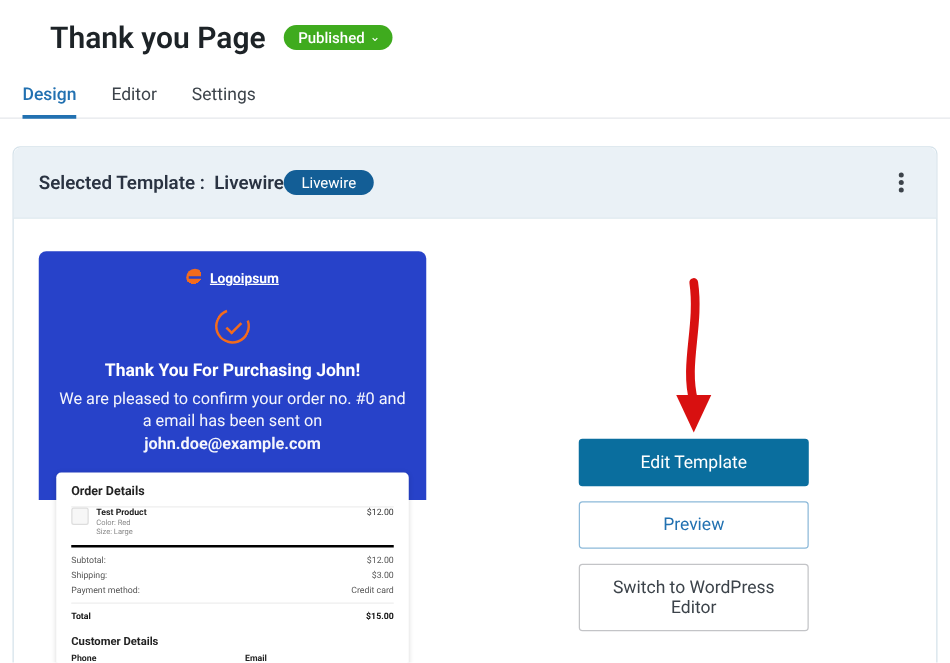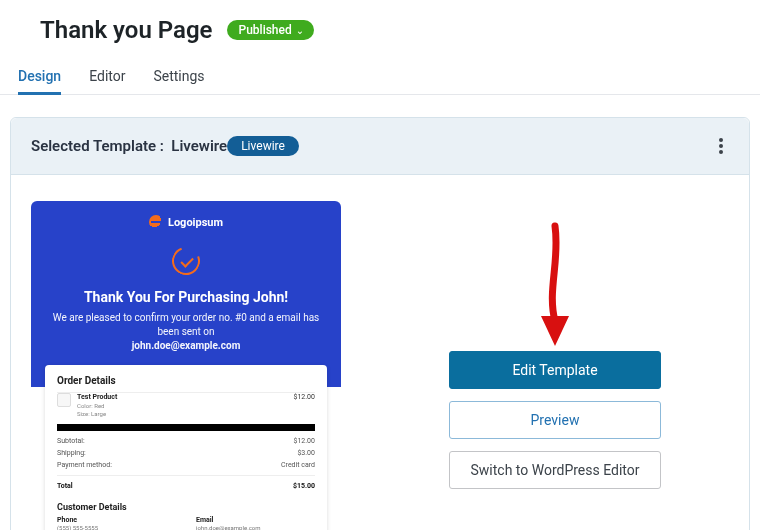--- a/index.html
+++ b/index.html
@@ -125,20 +125,21 @@
   }
   .logo-row {
     display: flex;
     align-items: center;
     justify-content: center;
     gap: 5px;
     font-size: 11px;
     font-weight: 700;
     color: #fff;
     margin-bottom: 18px;
+    text-decoration: underline;
   }
   .logo-mark {
     width: 14px; height: 14px;
     background: radial-gradient(circle at 40% 40%, #f36b1c 0 55%, #2742c9 55%);
     border-radius: 50%;
     position: relative;
   }
   .logo-mark::after{
     content:"";
     position:absolute; left:2px; top:6px; width:11px; height:2px;
@@ -161,21 +162,21 @@
     border-left:2px solid #f36b1c;
     border-bottom:2px solid #f36b1c;
     transform: rotate(-70deg);
   }
   .hero-title {
     font-size: 14px;
     font-weight: 700;
     margin-bottom: 6px;
   }
   .hero-sub {
-    font-size: 10px;
+    font-size: 13px;
     line-height: 1.4;
     opacity: 0.95;
   }
   .hero-sub b { font-weight:700;}
   .order-card {
     background: #fff;
     color: #333;
     border-radius: 4px;
     margin: -22px 14px 0 14px;
     box-shadow: 0 1px 4px rgba(0,0,0,0.15);
@@ -191,21 +192,21 @@
     padding-bottom: 6px;
     border-bottom: 1px solid #eee;
     margin-bottom: 0;
   }
   .oc-row {
     display:flex; justify-content:space-between;
     color:#555; padding: 2px 0;
   }
   .oc-prod {
     display:flex; gap:6px; align-items:flex-start;
-    padding-bottom:6px; border-bottom:7px solid #000000; margin-bottom:4px;
+    padding-bottom:6px; border-bottom:2px solid #000000; margin-bottom:4px;
   }
   .oc-thumb { width:14px;height:14px;border:1px solid #ddd;border-radius:2px;background:#f7f7f7;}
   .oc-prod-info { flex:1; line-height:1.3;}
   .oc-prod-name{font-weight:700;color:#222;}
   .oc-prod-sub{color:#888;font-size:6px;}
   .oc-divider { border-top:1px solid #eee; margin:4px 0;}
   .oc-total { font-weight:700; color:#111;}
   .cust-title { font-size:9px;font-weight:700;color:#222;margin-top:10px;margin-bottom:4px;}
   .cust-cols { display:flex; gap:20px;}
   .cust-col { flex:1;}
@@ -217,21 +218,21 @@
     flex: 1;
     display: flex;
     flex-direction: column;
     align-items: center;
     justify-content: flex-start;
     padding-top: 150px;
     gap: 12px;
     position: relative;
   }
   .btn {
-    width: 212px;
+    width: 184px;
     padding: 10px 12px;
     font-size: 14px;
     border-radius: 3px;
     text-align: center;
     cursor: pointer;
     border: 1px solid transparent;
   }
   .btn-primary {
     background: #0a6e9e;
     color: #fff;

